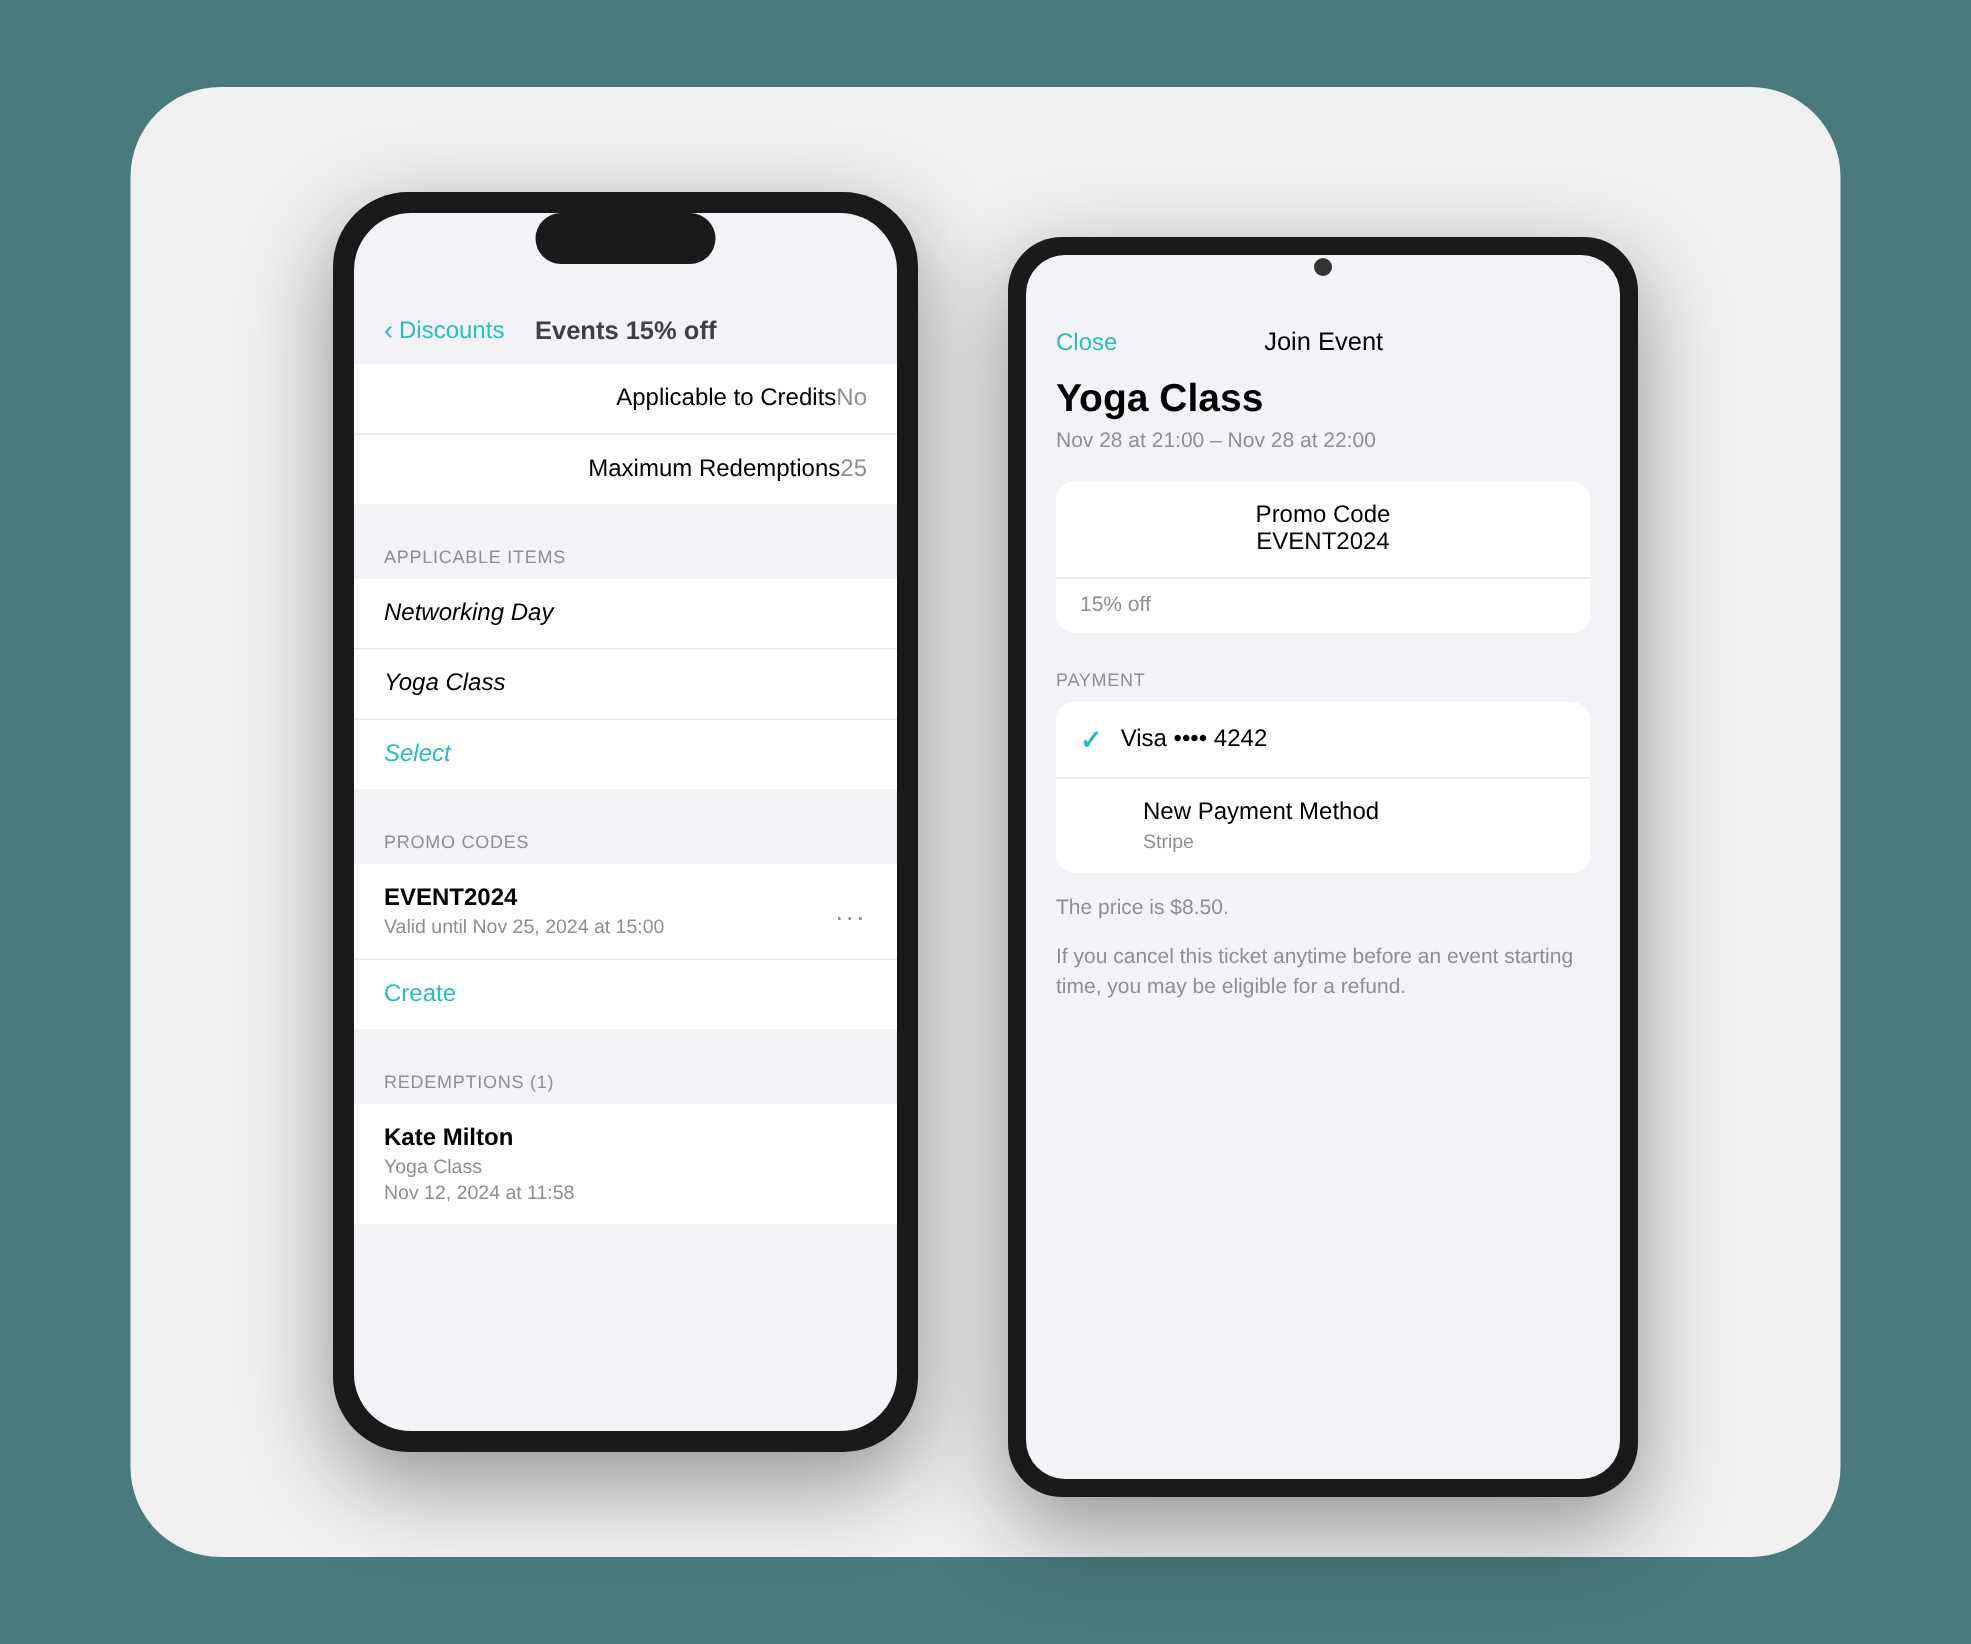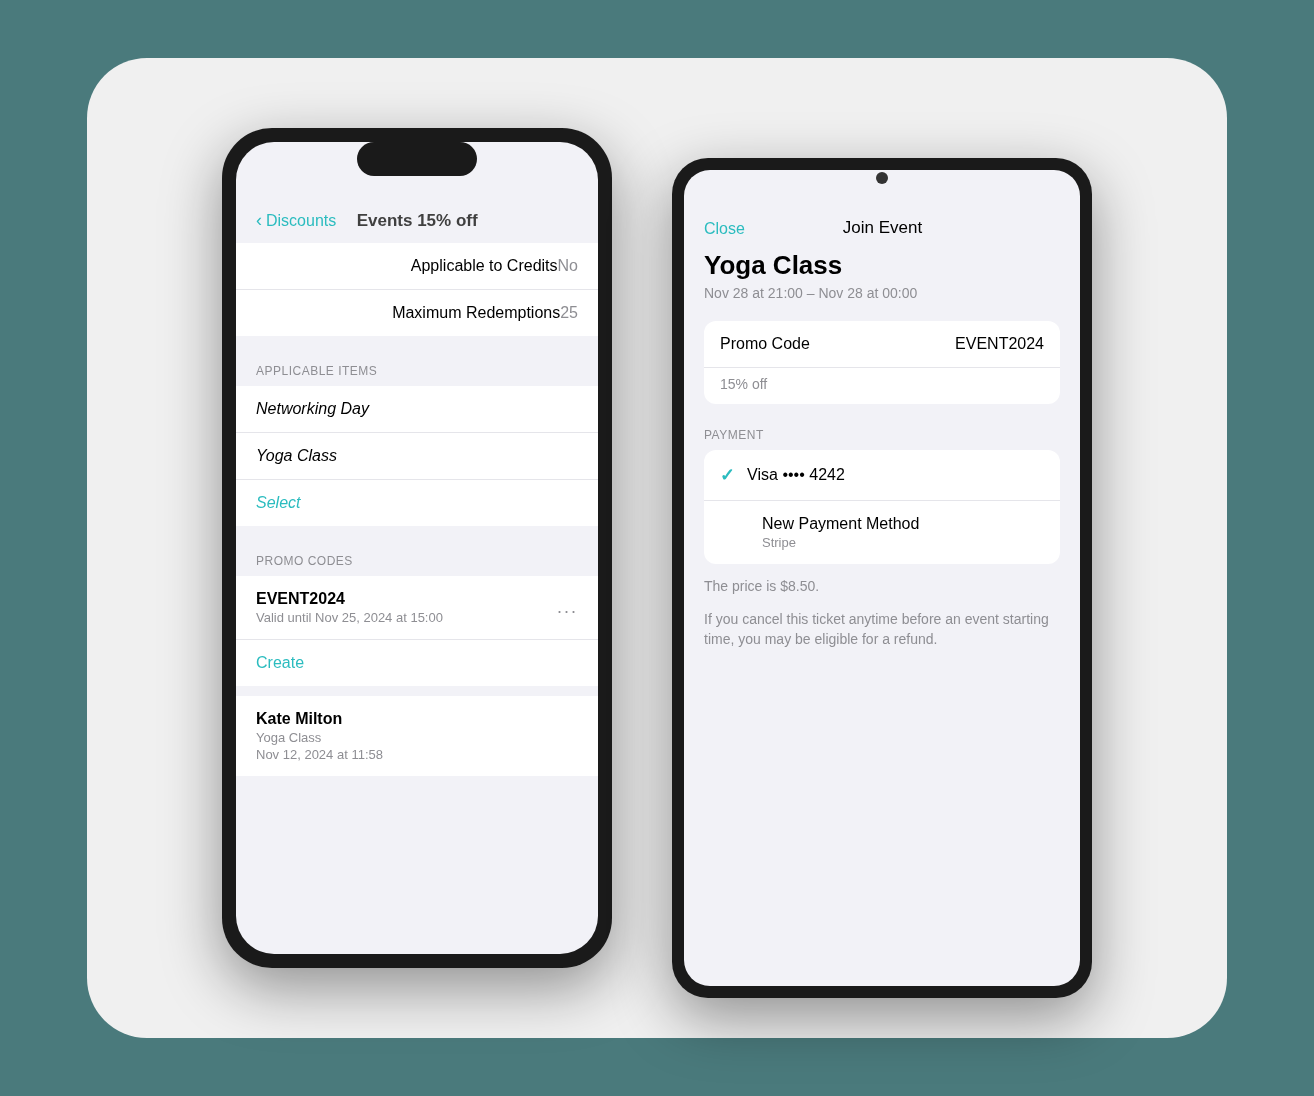--- a/index.html
+++ b/index.html
@@ -299,20 +299,21 @@
       border-radius: 12px;
       margin-bottom: 10px;
     }
 
     .promo-detail-row {
       display: flex;
       align-items: center;
       justify-content: space-between;
       padding: 14px 16px;
       border-bottom: 0.5px solid #e5e5ea;
+      flex-direction: column;
     }
 
     .promo-detail-label {
       font-size: 16px;
       color: #000;
     }
 
     .promo-detail-value {
       font-size: 16px;
       color: #000;
@@ -441,20 +442,21 @@
             </div>
             <div class="promo-dots">...</div>
           </div>
           <div class="create-row">
             <span>Create</span>
           </div>
         </div>
 
         <div class="divider-gap"></div>
 
+        <div class="section-header">REDEMPTIONS (1)</div>
         <div class="redemptions-section">
           <div class="redemption-row">
             <div class="redemption-name">Kate Milton</div>
             <div class="redemption-detail">Yoga Class</div>
             <div class="redemption-detail">Nov 12, 2024 at 11:58</div>
           </div>
         </div>
 
       </div>
     </div>
@@ -469,21 +471,21 @@
           <div class="close-btn">
             <span>Close</span>
           </div>
           <div class="phone2-title">Join Event</div>
           <div class="phone2-spacer"></div>
         </div>
 
         <div class="join-event-body">
 
           <div class="event-title">Yoga Class</div>
-          <div class="event-date">Nov 28 at 21:00 – Nov 28 at 00:00</div>
+          <div class="event-date">Nov 28 at 21:00 – Nov 28 at 22:00</div>
 
           <div class="promo-section">
             <div class="promo-detail-row">
               <span class="promo-detail-label">Promo Code</span>
               <span class="promo-detail-value">EVENT2024</span>
             </div>
             <div class="promo-off">15% off</div>
           </div>
 
           <div class="payment-section-header">PAYMENT</div>

